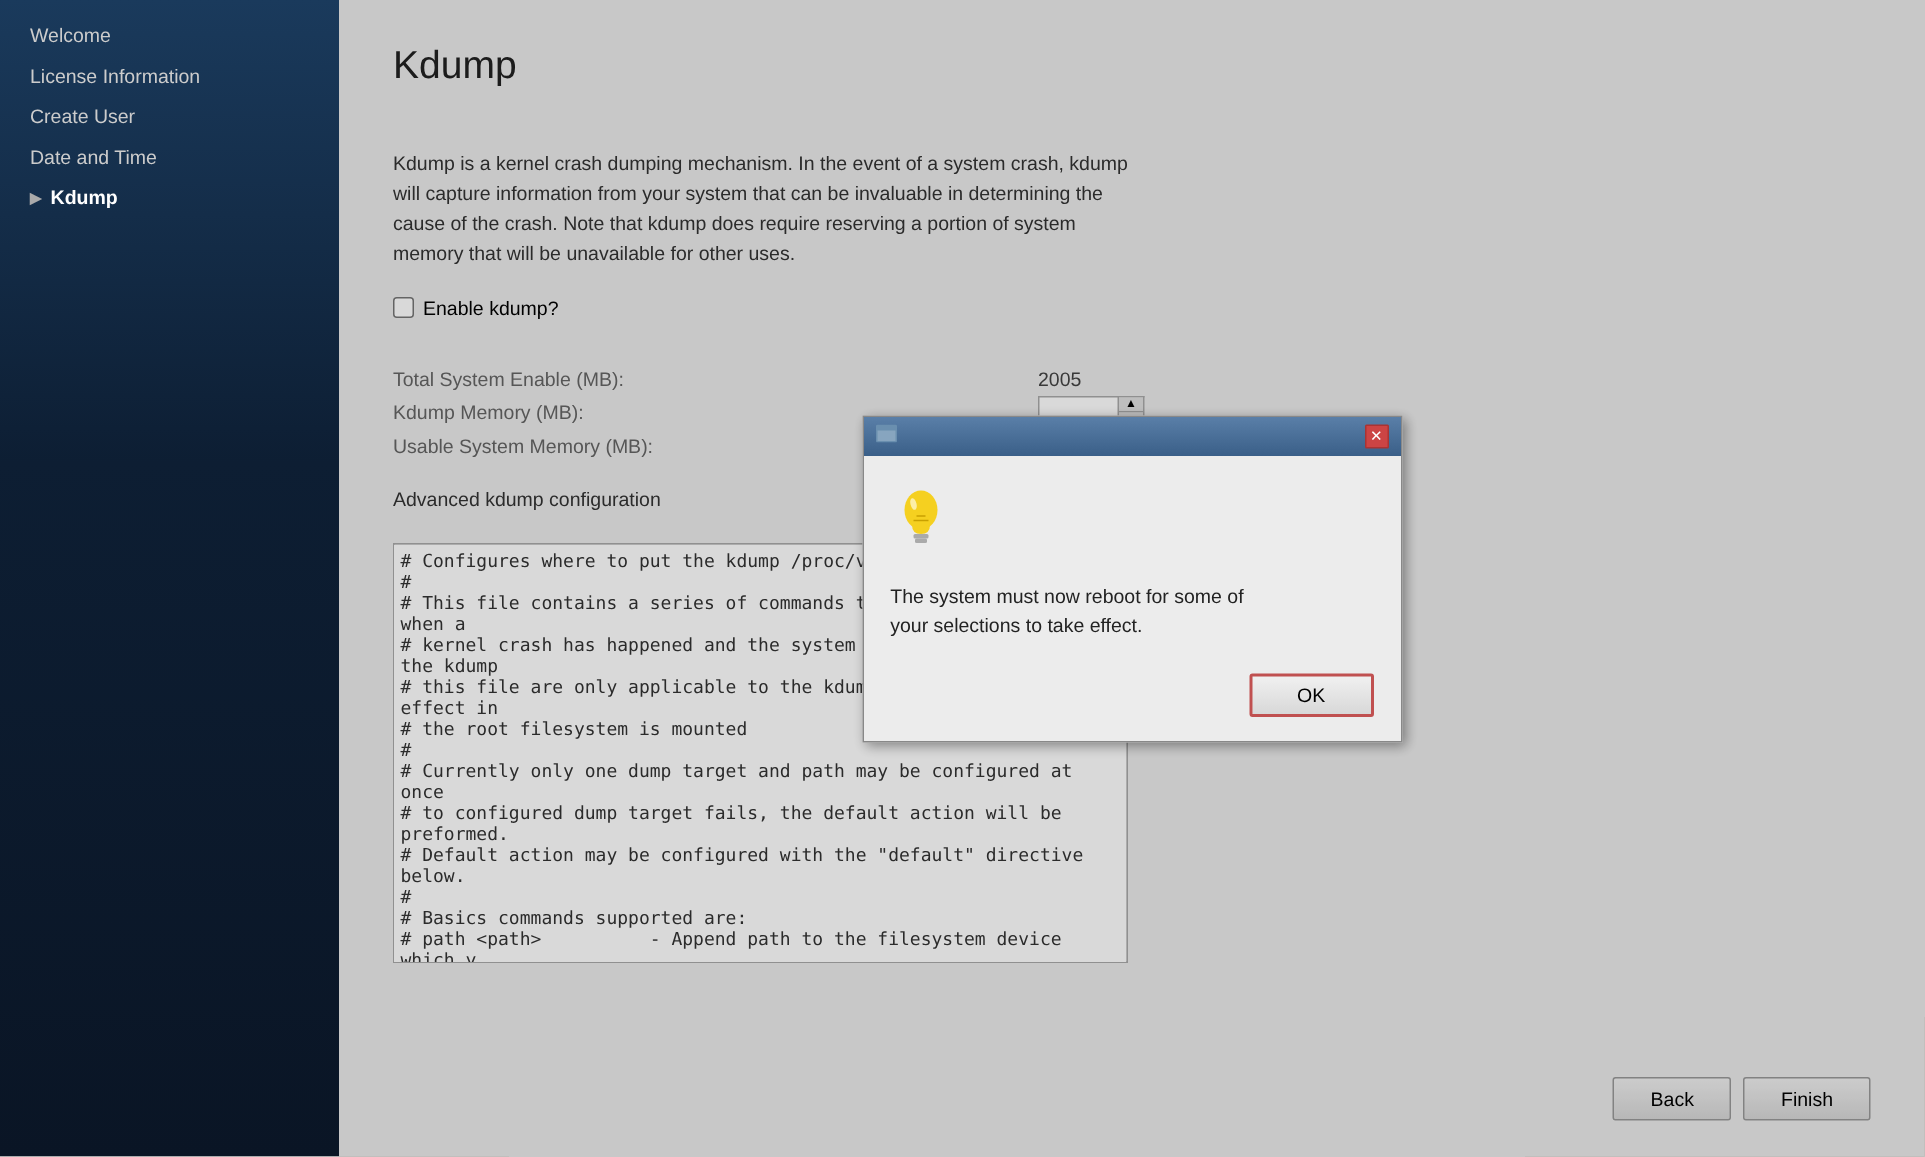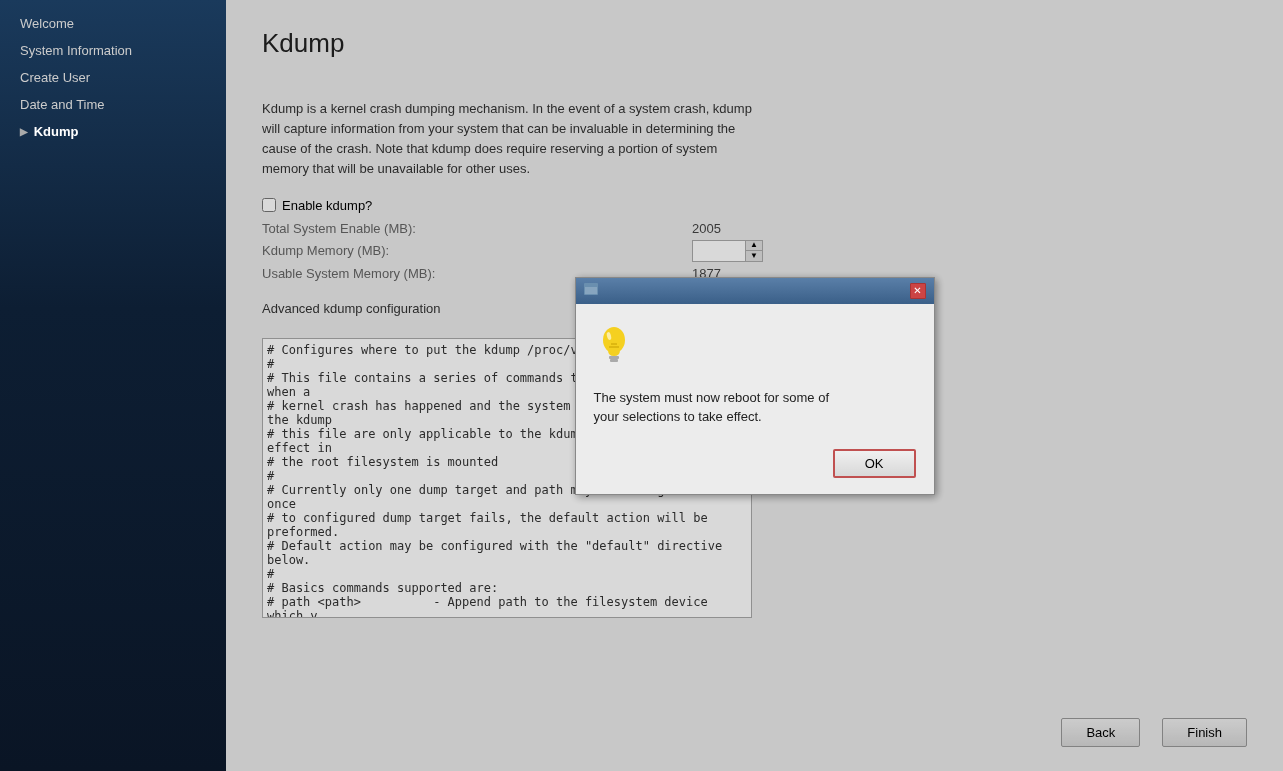--- a/index.html
+++ b/index.html
@@ -62,21 +62,21 @@
       line-height: 1.55;
       max-width: 500px;
       margin-bottom: 18px;
       margin-top: 24px;
     }
 
     .enable-row {
       display: flex;
       align-items: flex-start;
       gap: 6px;
-      margin-bottom: 8px;
+      margin-bottom: 32px;
     }
     .enable-row input[type="checkbox"] {
       width: 14px;
       height: 14px;
     }
 
     .memory-table {
       margin-bottom: 16px;
     }
     .memory-row {
@@ -145,21 +145,21 @@
       padding: 4px;
       resize: none;
     }
 
     
     .bottom-bar {
       position: absolute;
       bottom: 24px;
       right: 36px;
       display: flex;
-      gap: 22px;
+      gap: 8px;
       margin-top: 44px;
     }
     .btn {
       padding: 6px 24px;
       font-size: 13px;
       border: 1px solid #999;
       background: linear-gradient(180deg, #f0f0f0, #d8d8d8);
       cursor: pointer;
       border-radius: 2px;
     }
@@ -258,21 +258,21 @@
     }
   </style>
 </head>
 <body>
 
 <nav class="sidebar">
   <div class="sidebar-item">
     <span>Welcome</span>
   </div>
   <div class="sidebar-item">
-    <span>System Information</span>
+    <span>License Information</span>
   </div>
   <div class="sidebar-item">
     <span>Create User</span>
   </div>
   <div class="sidebar-item">
     <span>Date and Time</span>
   </div>
   <div class="sidebar-item active">
     <span class="arrow">▶</span>
     <span>Kdump</span>

